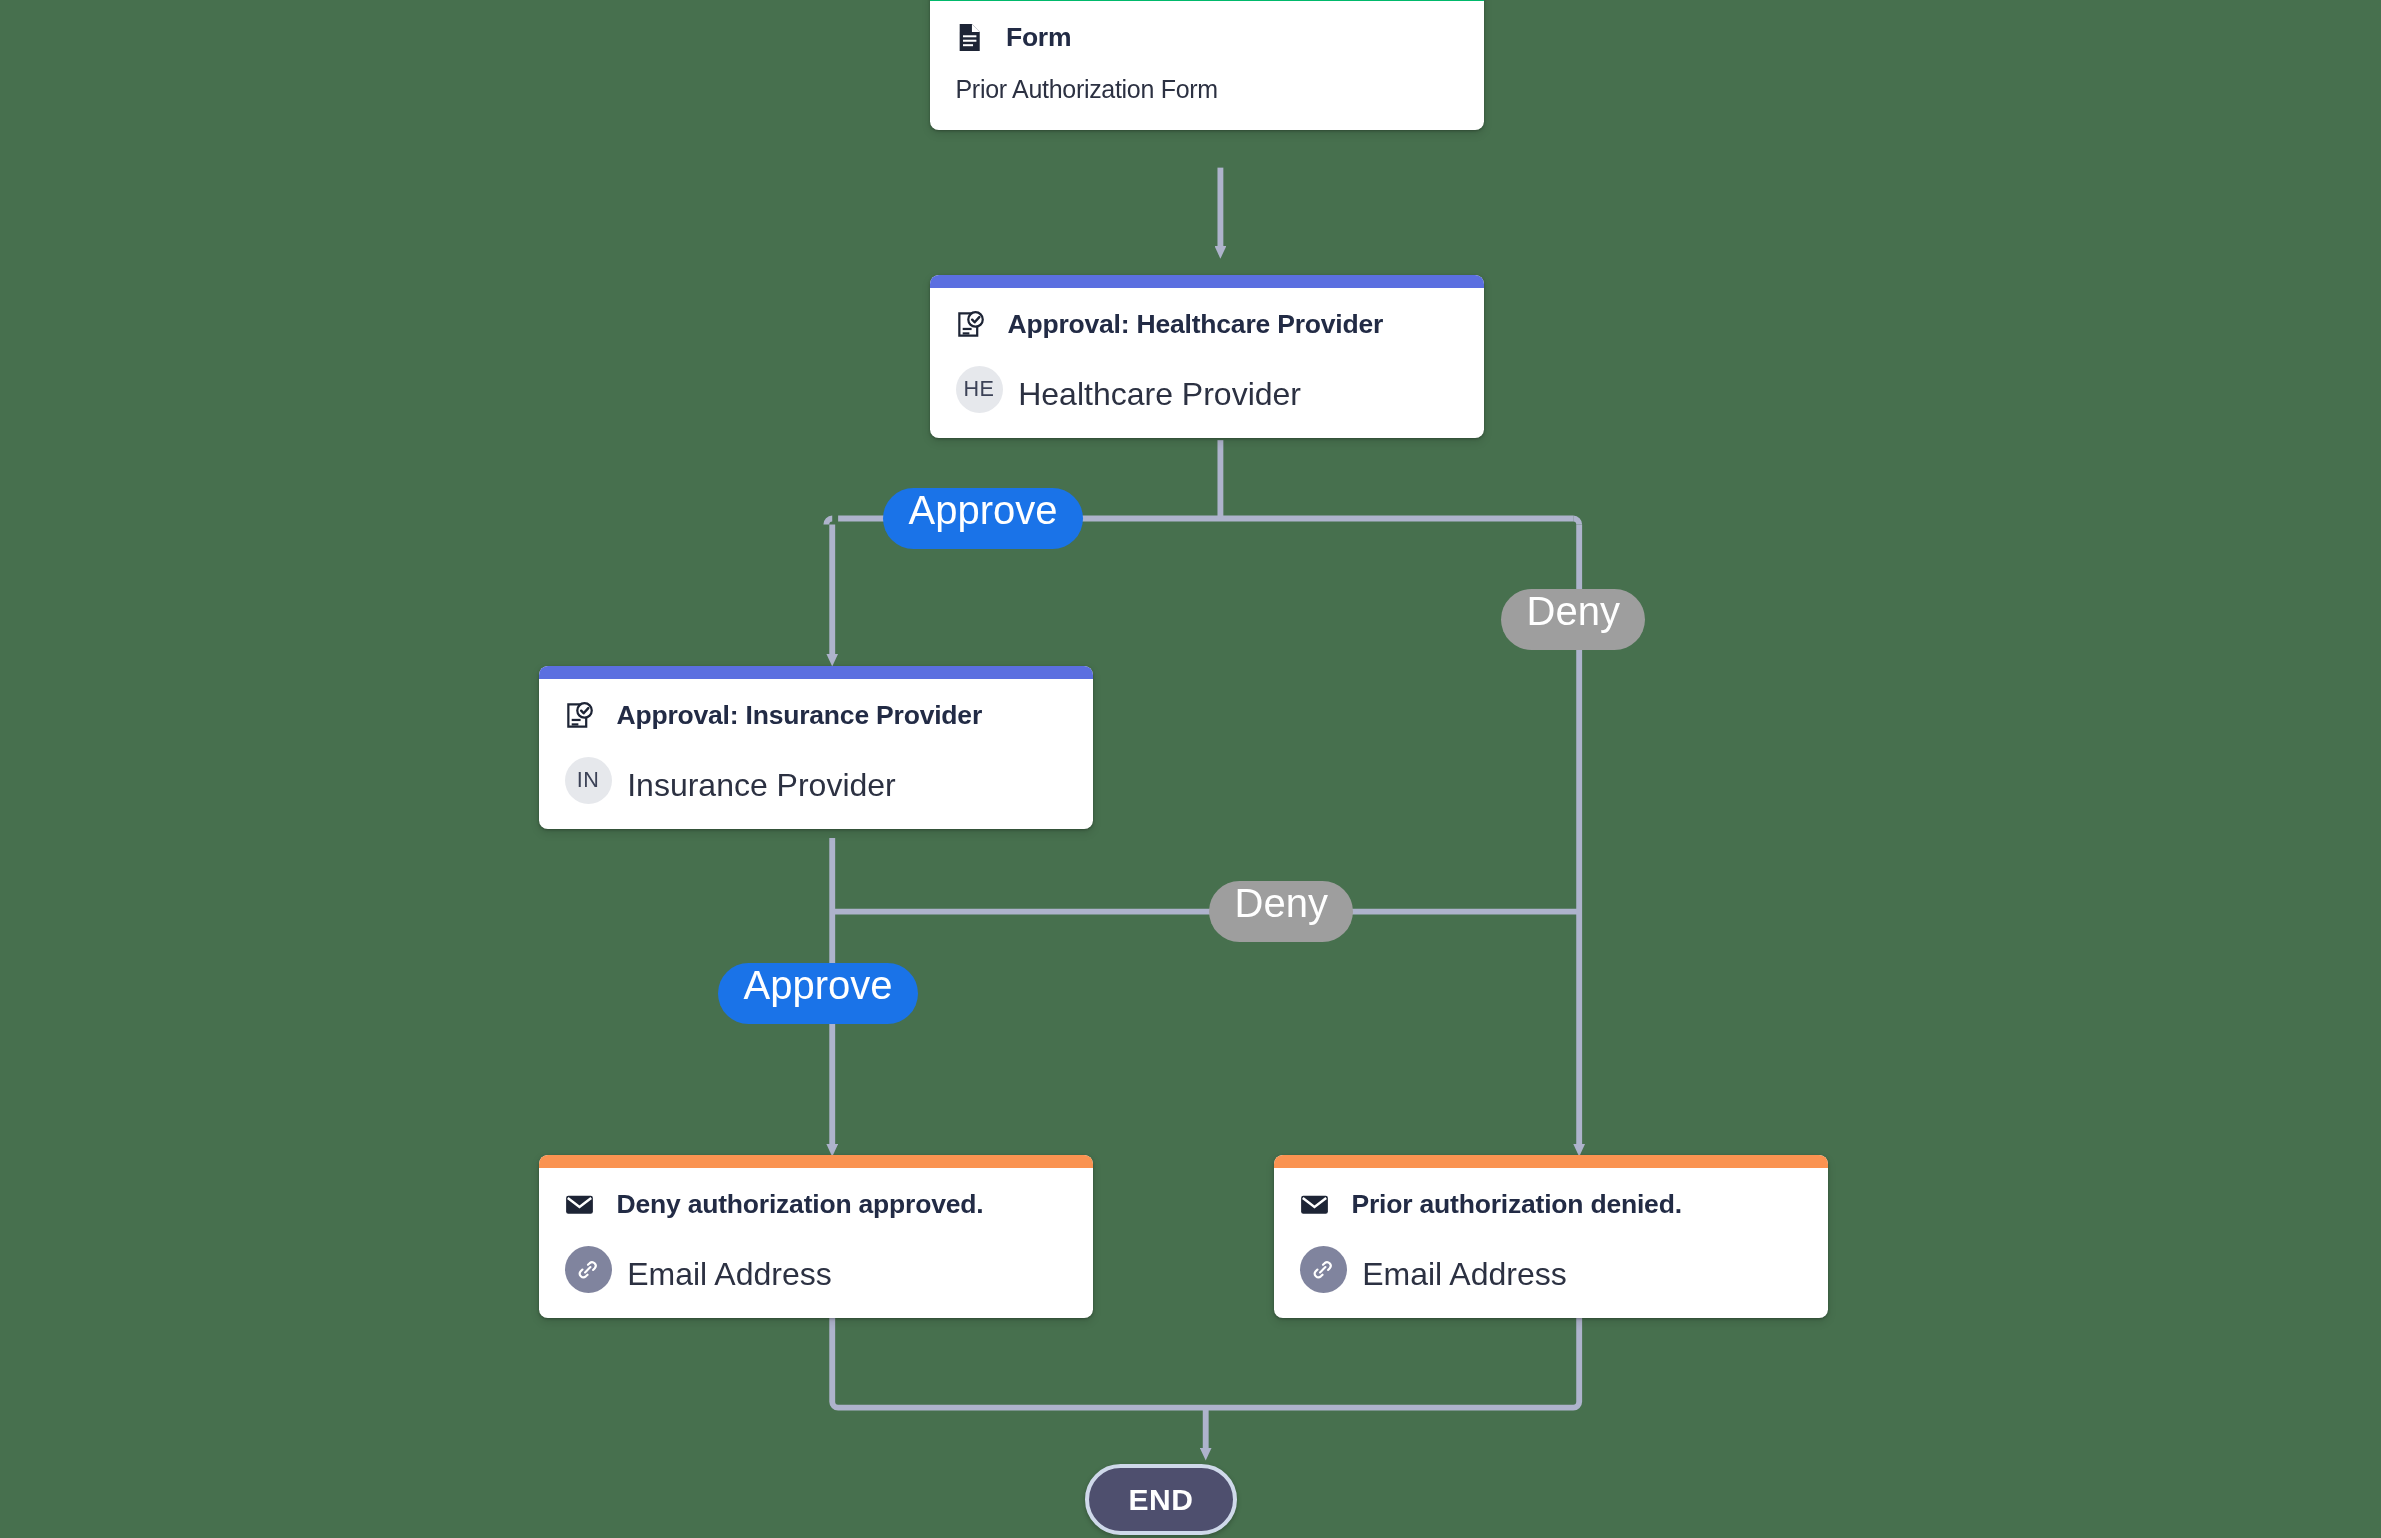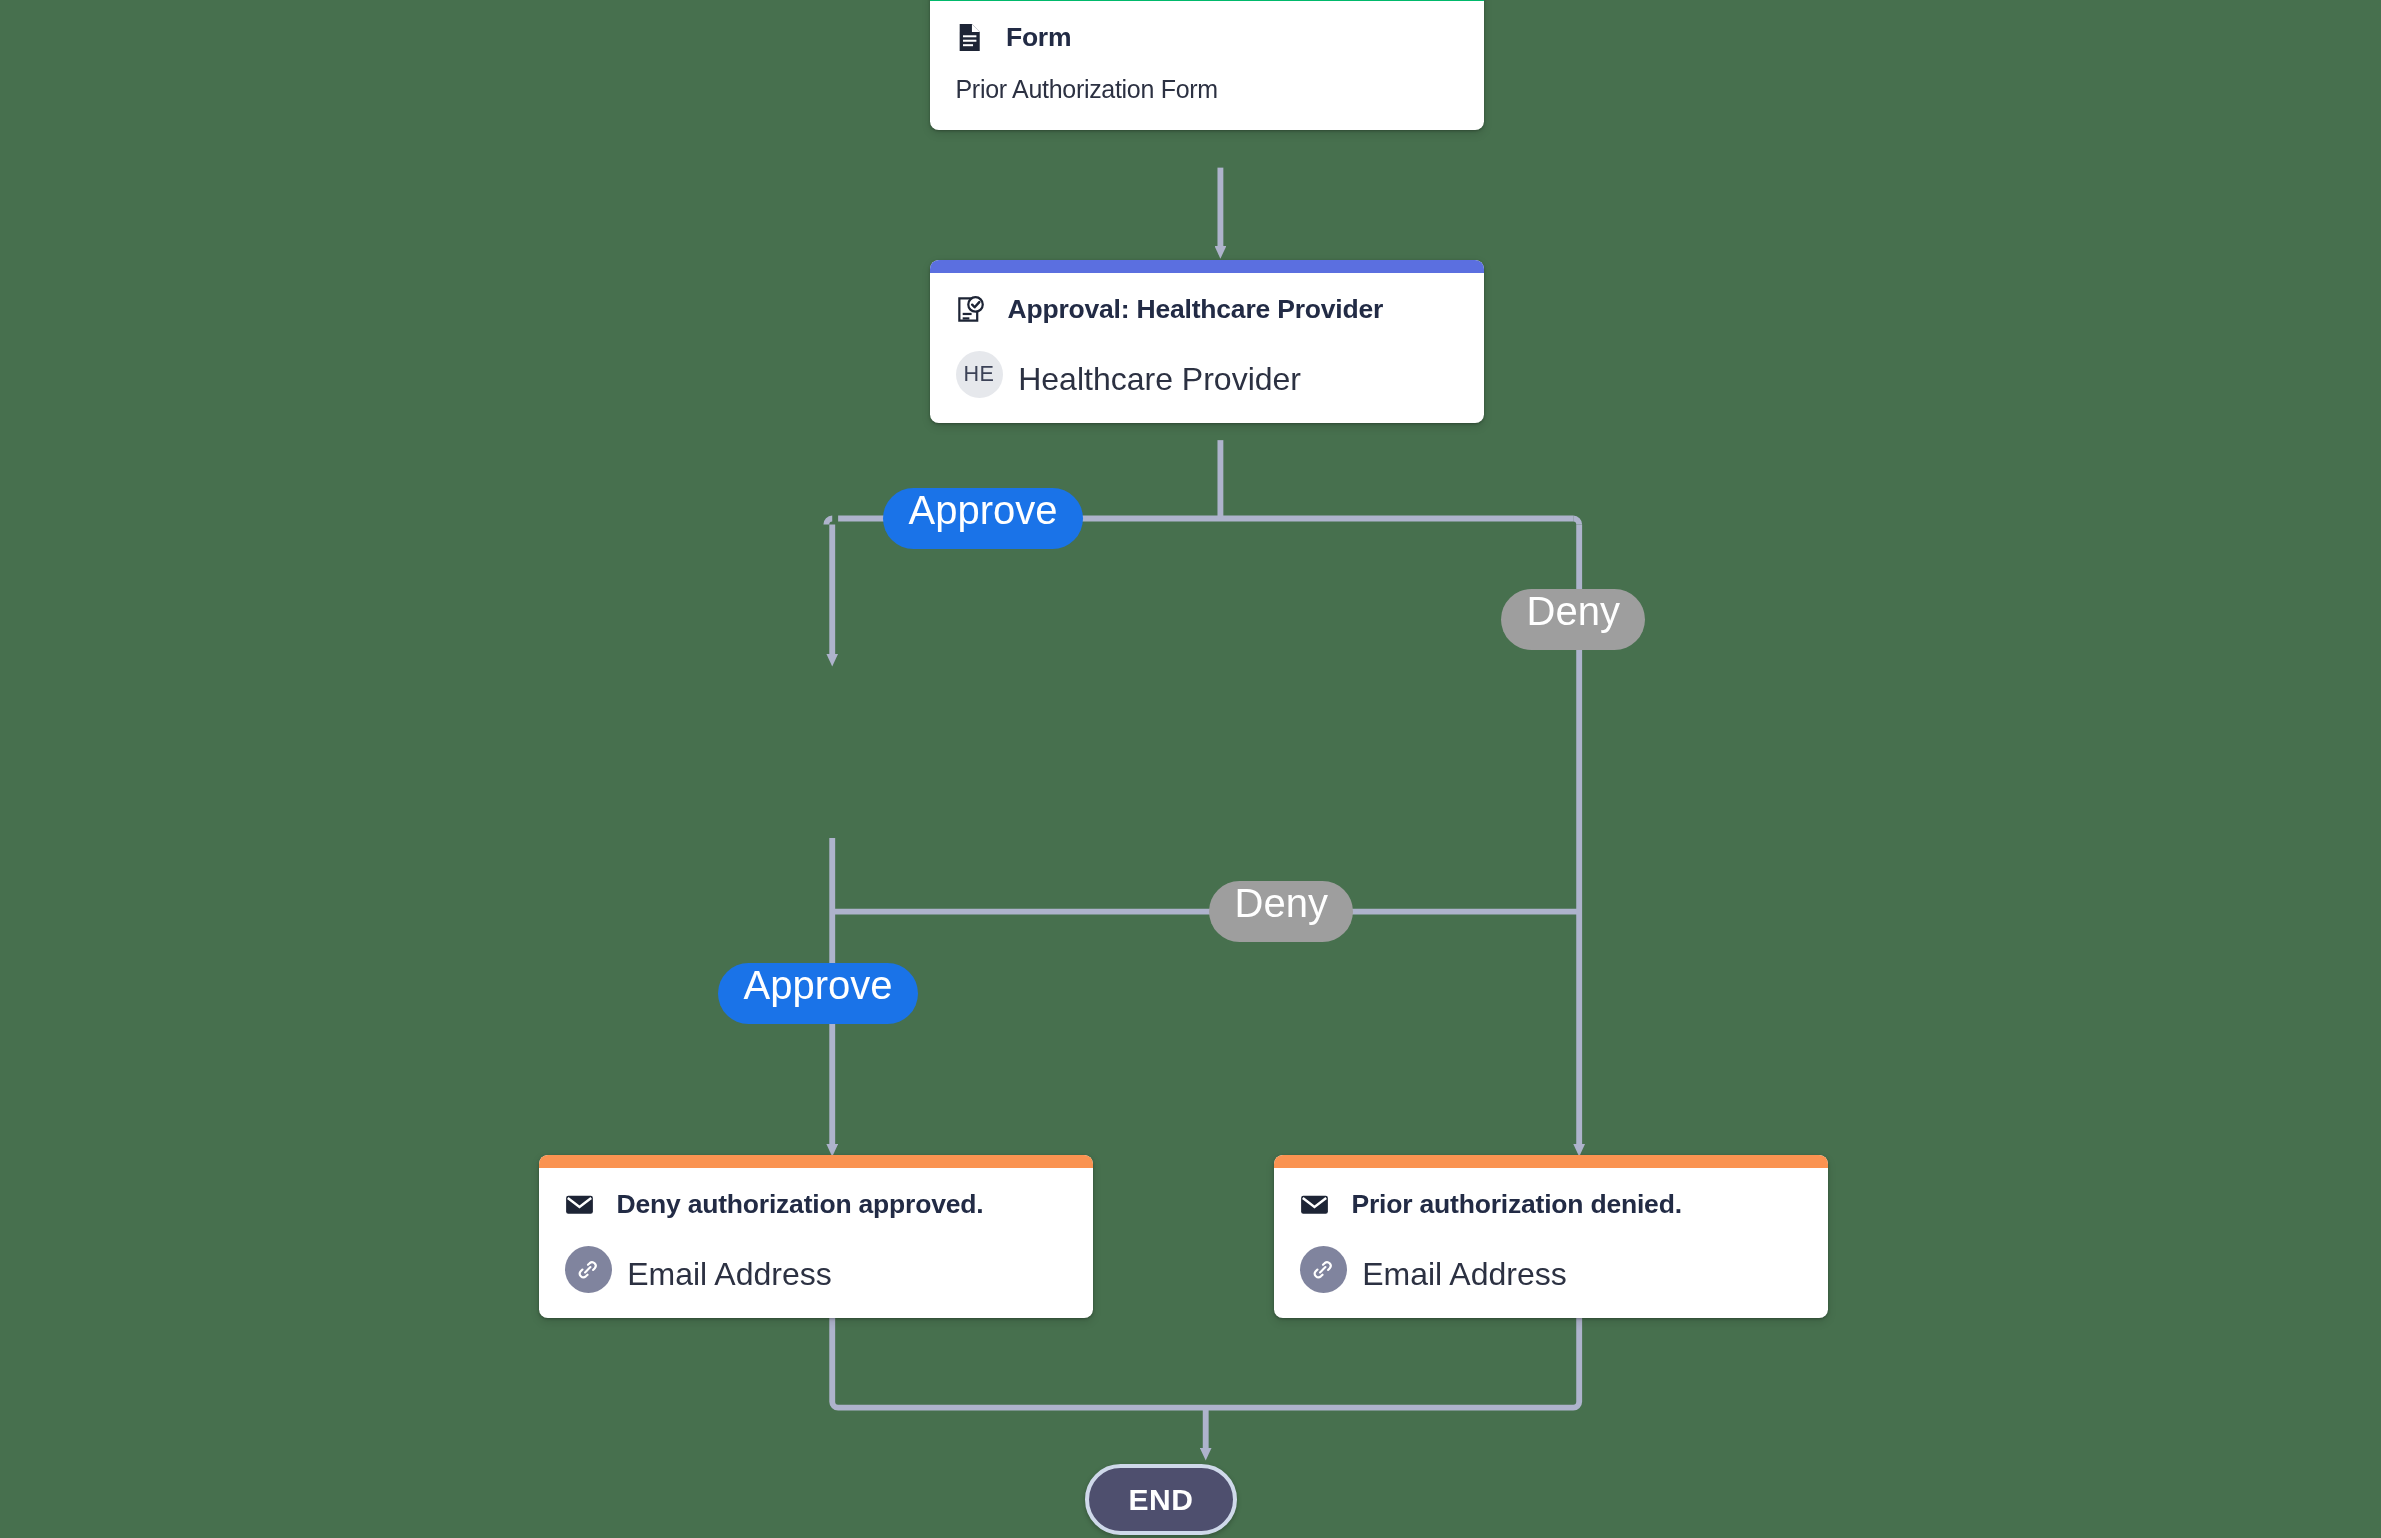--- a/index.html
+++ b/index.html
@@ -121,21 +121,21 @@
               <rect x="6" y="19" width="9" height="1.8"></rect>
             </g>
           </svg>
         </span>
         <span>Form</span>
       </div>
       <div class="titleline">Prior Authorization Form</div>
     </div>
   </div>
 
-  <div class="node" style="left:930px; top:260px; width:554px;">
+  <div class="node" style="left:930px; top:275px; width:554px;">
     <div class="bar" style="background:#5b6fe0;"></div>
     <div class="body">
       <div class="head">
         <span>
           <svg width="29" height="29" viewBox="0 0 26 26">
             <path d="M3 3h11v6h5v14H3z" fill="none" stroke="#1d2435" stroke-width="2"></path>
             <rect x="6" y="16" width="8" height="2" fill="#1d2435"></rect>
             <rect x="6" y="20" width="6" height="2" fill="#1d2435"></rect>
             <circle cx="17.5" cy="8.5" r="6.5" fill="#ffffff" stroke="#1d2435" stroke-width="2"></circle>
             <path d="M14.5 8.7l2.2 2.3 4.2-4.6" fill="none" stroke="#1d2435" stroke-width="2.2" stroke-linecap="round" stroke-linejoin="round"></path>
@@ -143,20 +143,41 @@
         </span>
         <span>Approval: Healthcare Provider</span>
       </div>
       <div class="assignee">
         <span class="avatar">HE</span>
         <span>Healthcare Provider</span>
       </div>
     </div>
   </div>
 
+  <div class="node" style="left:539px; top:666px; width:554px;">
+    <div class="bar" style="background:#5b6fe0;"></div>
+    <div class="body">
+      <div class="head">
+        <span>
+          <svg width="29" height="29" viewBox="0 0 26 26">
+            <path d="M3 3h11v6h5v14H3z" fill="none" stroke="#1d2435" stroke-width="2"></path>
+            <rect x="6" y="16" width="8" height="2" fill="#1d2435"></rect>
+            <rect x="6" y="20" width="6" height="2" fill="#1d2435"></rect>
+            <circle cx="17.5" cy="8.5" r="6.5" fill="#ffffff" stroke="#1d2435" stroke-width="2"></circle>
+            <path d="M14.5 8.7l2.2 2.3 4.2-4.6" fill="none" stroke="#1d2435" stroke-width="2.2" stroke-linecap="round" stroke-linejoin="round"></path>
+          </svg>
+        </span>
+        <span>Approval: Insurance Provider</span>
+      </div>
+      <div class="assignee">
+        <span class="avatar">IN</span>
+        <span>Insurance Provider</span>
+      </div>
+    </div>
+  </div>
 
   <div class="node" style="left:539px; top:1155px; width:554px;">
     <div class="bar" style="background:#fa9351;"></div>
     <div class="body">
       <div class="head">
         <span>
           <svg width="29" height="23.5" viewBox="0 0 26 20">
             <rect x="1" y="2" width="24" height="16" rx="2" fill="#1d2435"></rect>
             <path d="M2.5 4l10.5 8 10.5-8" fill="none" stroke="#ffffff" stroke-width="2.2"></path>
           </svg>

